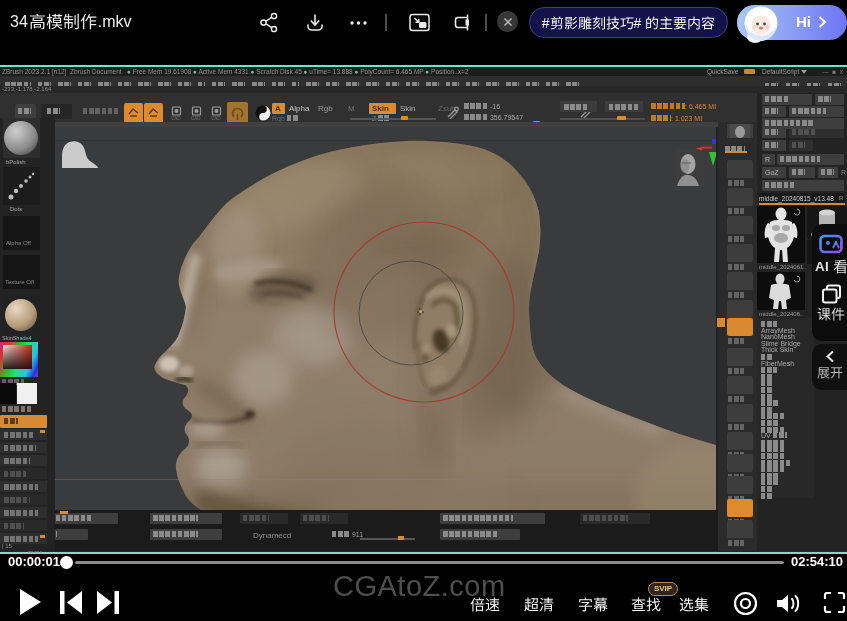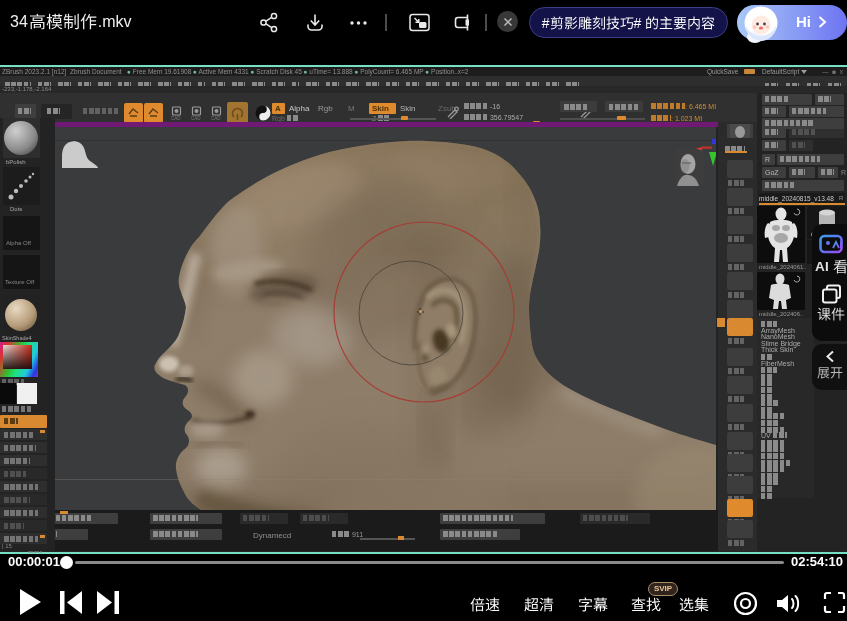--- a/index.html
+++ b/index.html
@@ -149,21 +149,21 @@
       <div class="ab" style="left:560px;top:8px;width:37px;height:11px;background:#3c3c3c;border-radius:1px"></div>
       <span class="ab cjs" style="left:564px;top:11px;width:24px"></span>
       <div class="ab" style="left:605px;top:8px;width:38px;height:11px;background:#3c3c3c;border-radius:1px"></div>
       <span class="ab cjs" style="left:609px;top:11px;width:30px"></span>
       <div class="ab" style="left:560px;top:24.5px;width:85px;height:2px;background:#4e4e4e;"></div>
       <div class="ab" style="left:617px;top:23px;width:9px;height:4px;background:#e08a2e;border-radius:1px"></div>
       <div class="ab" style="left:651px;top:9.5px;font-size:7px;color:#d98a30;white-space:nowrap"><span class="cjs" style="width:34px;background:repeating-linear-gradient(90deg,#c07b2a 0 4.5px,rgba(0,0,0,0) 4.5px 6.2px)"></span>: 6.465 MI</div>
       <div class="ab" style="left:651px;top:21.5px;font-size:7px;color:#d98a30;white-space:nowrap"><span class="cjs" style="width:20px;background:repeating-linear-gradient(90deg,#c07b2a 0 4.5px,rgba(0,0,0,0) 4.5px 6.2px)"></span>: 1.023 MI</div>
       <div class="ab" style="left:703px;top:33.5px;width:12px;height:2.5px;background:#d98a30;"></div>
     </div>
-    <div class="ab" style="left:0;top:57px;width:847px;height:429px;background:#701a75">
+    <div class="ab" style="left:0;top:57px;width:847px;height:429px;background:#404040">
       <svg class="ab" style="left:55px;top:5px" width="661" height="383" viewBox="55 127 661 383">
 <defs>
  <filter id="b2" x="-60%" y="-60%" width="220%" height="220%">
             <feGaussianBlur stdDeviation="2"></feGaussianBlur>
           </filter>
  <filter id="b4" x="-60%" y="-60%" width="220%" height="220%">
             <feGaussianBlur stdDeviation="4"></feGaussianBlur>
           </filter>
  <filter id="b8" x="-80%" y="-80%" width="260%" height="260%">
             <feGaussianBlur stdDeviation="8"></feGaussianBlur>
@@ -496,20 +496,21 @@
       <path d="M2 1 L23 14 L2 27 Z"></path>
     </svg>
     <svg class="ab" style="left:59px;top:36px" width="24" height="25" viewBox="0 0 24 25" fill="#fff">
       <rect x="1" y="1" width="4.5" height="23"></rect>
       <path d="M23 1 L8 12.5 L23 24 Z"></path>
     </svg>
     <svg class="ab" style="left:96px;top:36px" width="24" height="25" viewBox="0 0 24 25" fill="#fff">
       <rect x="18.5" y="1" width="4.5" height="23"></rect>
       <path d="M1 1 L16 12.5 L1 24 Z"></path>
     </svg>
+    <div class="ab" style="left:333px;top:16px;color:#4e4e4e;font-size:29px;letter-spacing:.5px">CGAtoZ.com</div>
     <div class="ab" style="left:470px;top:43px"><svg style="vertical-align:top;" width="30" height="15" viewBox="0 -880 2000 1000" fill="#ffffff">
         <path transform="translate(0,0) scale(1,-1)" d="M420 630C448 575 473 502 481 455L547 476C538 523 512 594 483 649ZM395 289V-79H466V-36H797V-76H871V289ZM466 32V222H797V32ZM576 837C588 804 599 763 606 729H349V661H928V729H682C674 764 661 811 646 848ZM776 653C757 591 722 503 694 445H309V377H959V445H765C793 500 823 571 848 634ZM265 838C211 687 123 537 29 439C42 422 64 383 71 366C102 399 131 437 160 478V-80H232V594C272 665 307 741 335 817Z"></path>
         <path transform="translate(1000,0) scale(1,-1)" d="M68 760C124 708 192 634 223 587L283 632C250 679 181 750 125 799ZM266 483H48V413H194V100C148 84 95 42 42 -9L89 -72C142 -10 194 43 231 43C254 43 285 14 327 -11C397 -50 482 -61 600 -61C695 -61 869 -55 941 -50C942 -29 954 5 962 24C865 14 717 7 602 7C494 7 408 13 344 50C309 69 286 87 266 97ZM428 528H587V400H428ZM660 528H827V400H660ZM587 839V736H318V671H587V588H358V340H554C496 255 398 174 306 135C322 121 344 96 355 78C437 121 525 198 587 283V49H660V281C744 220 833 147 880 95L928 145C875 201 773 279 684 340H899V588H660V671H945V736H660V839Z"></path>
       </svg></div>
     <div class="ab" style="left:524px;top:43px"><svg style="vertical-align:top;" width="30" height="15" viewBox="0 -880 2000 1000" fill="#ffffff">
         <path transform="translate(0,0) scale(1,-1)" d="M594 348H833V164H594ZM523 411V101H908V411ZM97 389C94 213 85 55 27 -45C44 -53 75 -72 88 -81C117 -28 135 39 146 115C219 -21 339 -54 553 -54H940C944 -32 958 3 970 20C908 17 601 17 552 18C452 18 374 26 313 51V252H470V319H313V461H473C488 450 505 436 513 427C621 489 682 584 702 733H856C849 603 840 552 827 537C820 529 811 527 796 528C782 528 743 528 701 532C712 514 719 487 720 467C765 465 807 465 830 467C856 469 873 475 888 492C911 518 921 588 929 768C930 777 930 798 930 798H490V733H631C615 617 568 537 480 486V529H302V653H460V720H302V840H232V720H73V653H232V529H52V461H246V93C208 126 180 174 159 241C162 287 164 335 165 385Z"></path>
         <path transform="translate(1000,0) scale(1,-1)" d="M82 772C137 742 207 695 241 662L287 721C252 752 181 796 126 823ZM35 506C93 475 166 427 201 394L246 453C209 486 135 531 78 559ZM66 -21 134 -66C182 28 240 154 282 261L222 305C175 190 111 57 66 -21ZM431 212H793V134H431ZM431 268V342H793V268ZM575 840V762H319V704H575V640H343V585H575V516H281V458H950V516H649V585H888V640H649V704H913V762H649V840ZM361 400V-79H431V77H793V5C793 -7 788 -11 774 -12C760 -13 712 -13 662 -11C671 -29 680 -57 684 -76C755 -76 800 -76 828 -64C856 -53 864 -33 864 4V400Z"></path>
       </svg></div>
     <div class="ab" style="left:578px;top:43px"><svg style="vertical-align:top;" width="30" height="15" viewBox="0 -880 2000 1000" fill="#ffffff">
         <path transform="translate(0,0) scale(1,-1)" d="M460 363V300H69V228H460V14C460 0 455 -5 437 -6C419 -6 354 -6 287 -4C300 -24 314 -58 319 -79C404 -79 457 -78 492 -67C528 -54 539 -32 539 12V228H930V300H539V337C627 384 717 452 779 516L728 555L711 551H233V480H635C584 436 519 392 460 363ZM424 824C443 798 462 765 475 736H80V529H154V664H843V529H920V736H563C549 769 523 814 497 847Z"></path>

